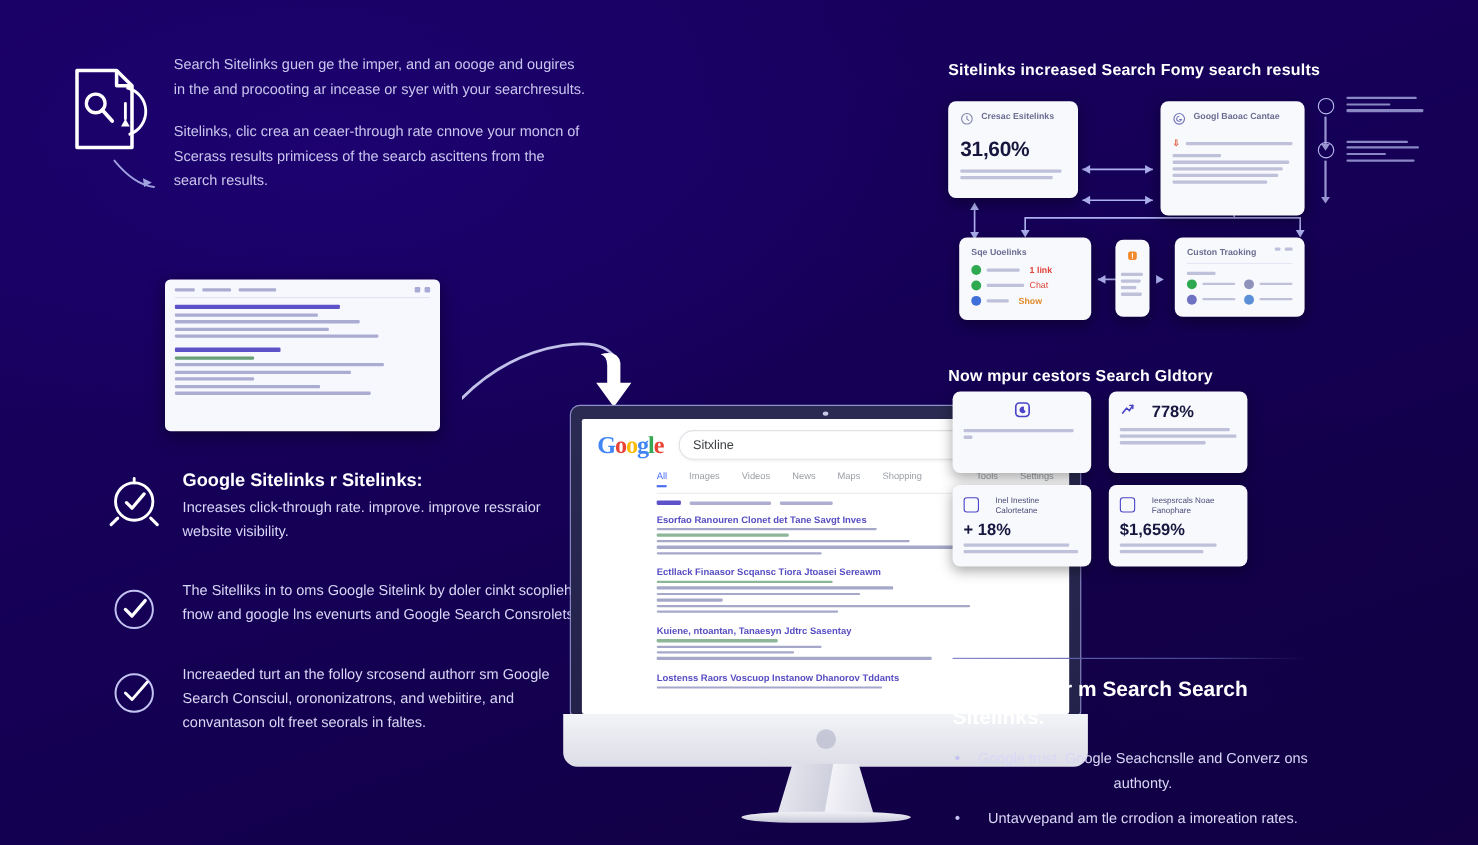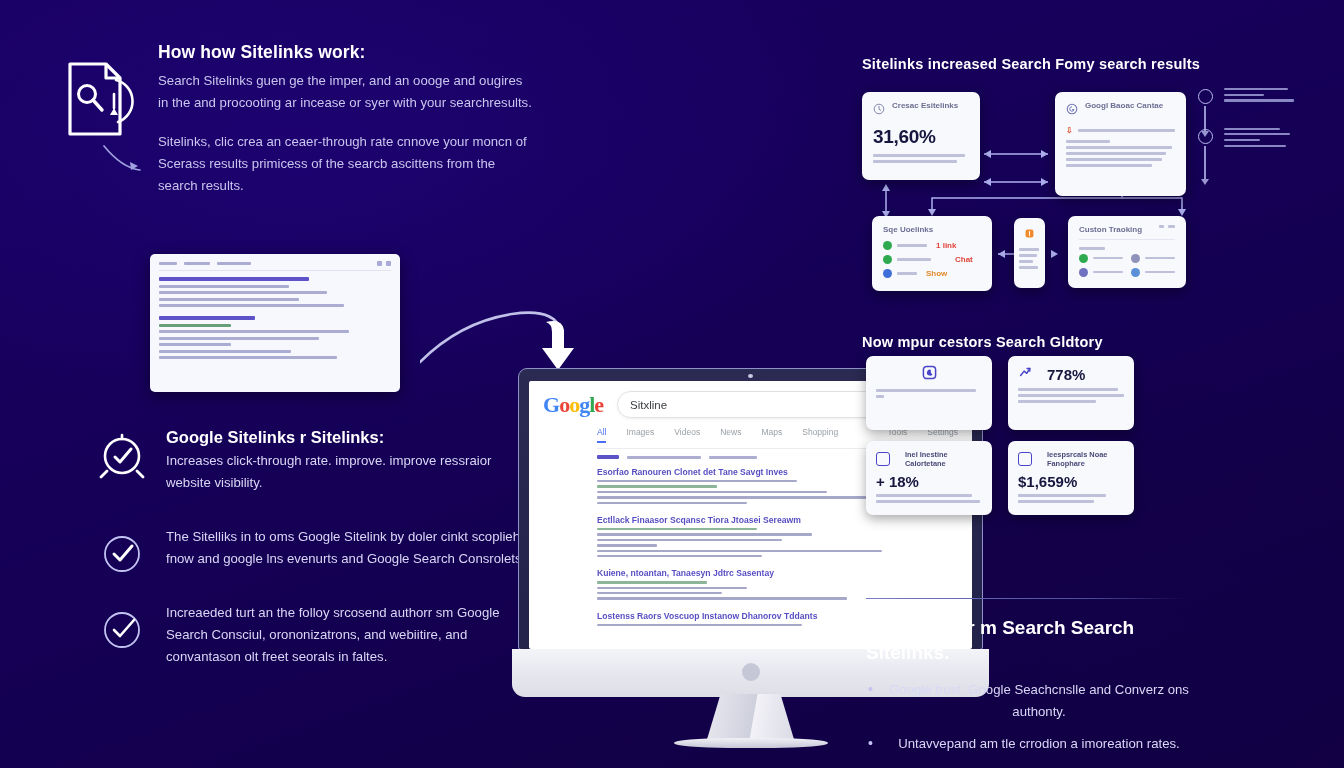--- a/index.html
+++ b/index.html
@@ -162,21 +162,21 @@
   #stats-title{ left:0; top:278px; }
   #stat-grid{ left:4px; top:300px; width:330px; display:grid;
     grid-template-columns:126px 126px; gap:11px 16px; }
   .scard{
     background:#f8f9fd; border-radius:7px; padding:9px 10px; min-height:74px;
     box-shadow:0 4px 12px rgba(0,0,0,.34); color:#23234d;
   }
   .scard .shead{ display:flex; align-items:center; gap:15px; margin-bottom:5px; }
   .scard .sq{ width:14px; height:14px; border-radius:3px; border:1.6px solid #4a44c8; flex:none;}
   .scard .snum{ font-size:15px; font-weight:700; color:#16163e; margin:2px 0 4px; }
-  .scard .hl{ font-size:7.4px; color:#4a4a78; font-weight:700; }
+  .scard .hl{ font-size:7.4px; color:#4a4a78; font-weight:400; }
 
   #divider{ left:4px; top:542px; width:320px; height:1px;
     background:linear-gradient(90deg,#7a7cc8,#4b4d9b 70%,rgba(0,0,0,0)); }
   #concl{ left:4px; top:560px; width:330px; }
   #concl .h-title-lg{ margin-bottom:14px; }
   #concl ul{ list-style:none; }
   #concl li{ position:relative; padding-left:16px; margin-bottom:10px;text-align:center; }
   #concl li:before{ content:"•"; position:absolute; left:2px; top:-1px; color:#c4c2f2; font-size:14px;}
 
   .arr-svg{ position:absolute; pointer-events:none; }
@@ -194,21 +194,20 @@
       <path d="M44 14 v14 h14" fill="none" stroke="#fff" stroke-width="3.2" stroke-linejoin="round"></path>
       <circle cx="25" cy="44" r="8.5" fill="none" stroke="#fff" stroke-width="3"></circle>
       <line x1="31" y1="50" x2="40" y2="60" stroke="#fff" stroke-width="3.4" stroke-linecap="round"></line>
       <path d="M54 30 a22 22 0 0 1 2 42" fill="none" stroke="#fff" stroke-width="2.6" stroke-linecap="round"></path>
       <path d="M52 44 v14" fill="none" stroke="#fff" stroke-width="2.6" stroke-linecap="round"></path>
       <path d="M52 58 l-4 7 h8 z" fill="#fff"></path>
     </svg>
   </div>
 
   <div id="left-head-block">
-    <div class="h-title">How how Sitelinks work:</div>
     <div class="body-txt">Search Sitelinks guen ge the imper, and an oooge and ougires in the and procooting ar incease or syer with your searchresults.</div>
     <div class="body-txt para2">Sitelinks, clic crea an ceaer-through rate cnnove your moncn of Scerass results primicess of the searcb ascittens from the search results.</div>
   </div>
 </div>
 
 <svg class="arr-svg" id="curve-arrow-1">
   <path d="M4 6 q18 22 36 24" fill="none" stroke="#9fa1e0" stroke-width="1.7" stroke-linecap="round"></path>
   <path d="M38 26 l-8 -4 l1 8 z" fill="#9fa1e0"></path>
 </svg>
 
@@ -437,21 +436,21 @@
       <span class="lbl">Sqe Uoelinks</span>
     </div>
     <div class="rowitem">
       <span class="dot" style="background:#2fa94f"></span>
         <span class="mini" style="max-width:30px"></span>
       <span style="color:#e0443a;font-size:8px;font-weight:700;margin-left:4px">1 link</span>
     </div>
     <div class="rowitem">
       <span class="dot" style="background:#2fa94f"></span>
         <span class="mini" style="max-width:34px"></span>
-      <span style="color:#e0443a;font-size:8px;font-weight:700;margin-left:19px">Chat</span>
+      <span style="color:#e0443a;font-size:8px;font-weight:400;margin-left:0">Chat</span>
     </div>
     <div class="rowitem">
       <span class="dot" style="background:#3f6fd8"></span>
         <span class="mini" style="max-width:20px"></span>
       <span style="color:#e08b2a;font-size:8px;font-weight:700;margin-left:4px">Show</span>
     </div>
   </div>
 
   <div class="wcard abs" id="card-e" style="padding:7px 5px;">
     <div style="text-align:center;margin-bottom:5px">

